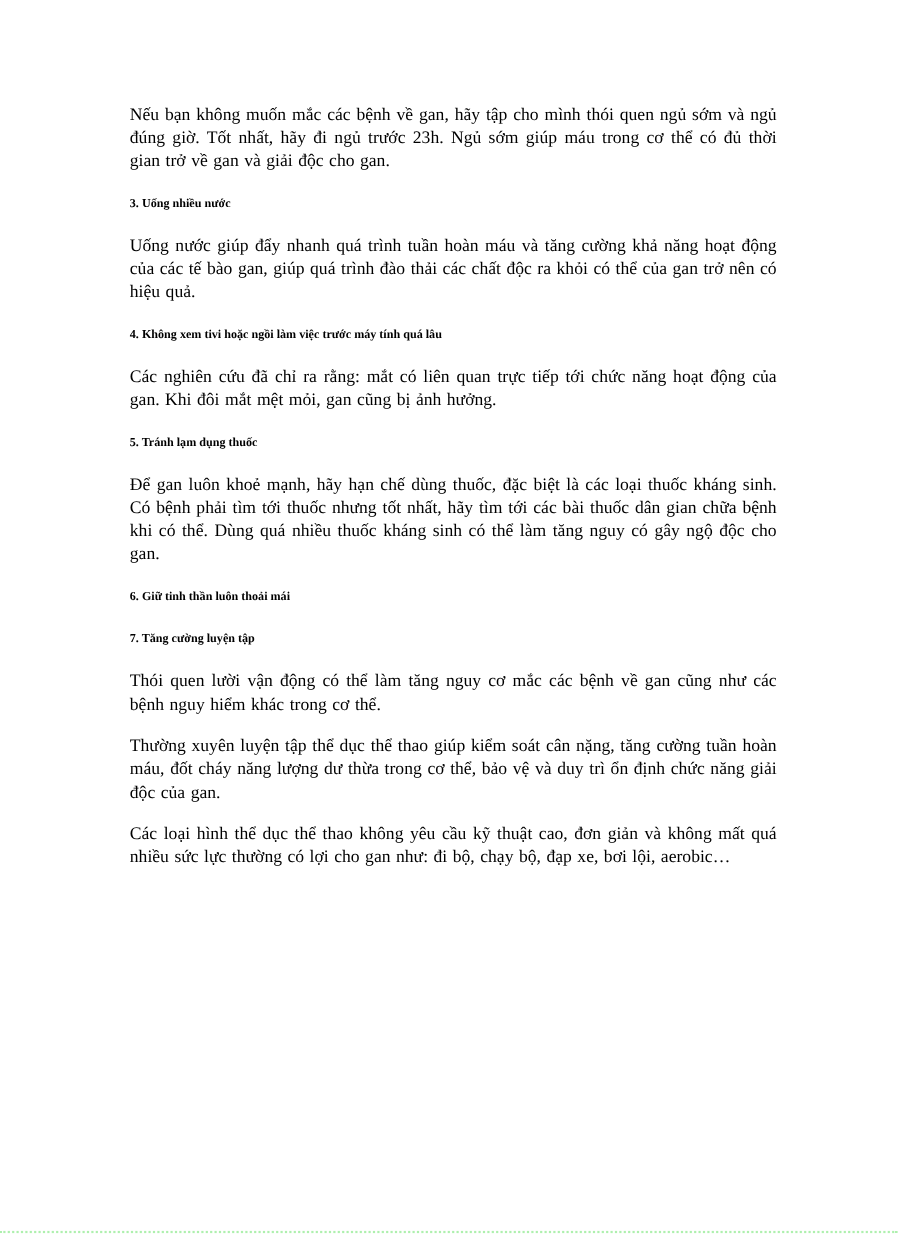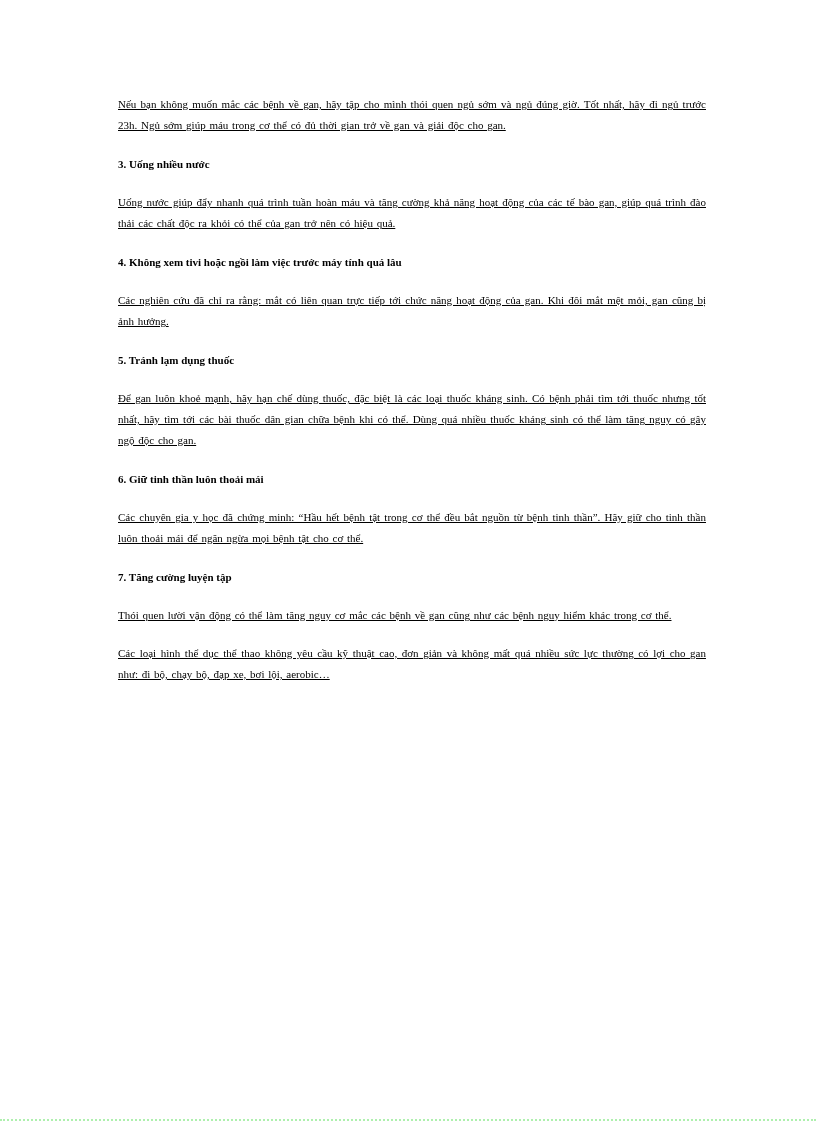--- a/index.html
+++ b/index.html
@@ -20,26 +20,25 @@
     position: absolute;
     top: 0;
     left: 0;
     width: 816px;
     height: 1123px;
     box-sizing: border-box;
     padding: 94px 110px 0 118px;
     background: #ffffff;
   }
   .para {
-    font-size: 11px;
+    font-size: 16px;
     line-height: 21px;
     text-align: justify;
     margin: 0 0 17px 0;
     word-spacing: 1px;
-    text-decoration: underline;
   }
   .heading {
     font-size: 11px;
     line-height: 22px;
     font-weight: bold;
     text-align: left;
     margin: 4px 0 17px 0;
   }
   .page-break-divider {
     position: absolute;
@@ -55,19 +54,19 @@
 
 <div class="page">
   <p class="para">Nếu bạn không muốn mắc các bệnh về gan, hãy tập cho mình thói quen ngủ sớm và ngủ đúng giờ. Tốt nhất, hãy đi ngủ trước 23h. Ngủ sớm giúp máu trong cơ thể có đủ thời gian trở về gan và giải độc cho gan.</p>
   <h2 class="heading">3. Uống nhiều nước</h2>
   <p class="para">Uống nước giúp đẩy nhanh quá trình tuần hoàn máu và tăng cường khả năng hoạt động của các tế bào gan, giúp quá trình đào thải các chất độc ra khỏi có thể của gan trở nên có hiệu quả.</p>
   <h2 class="heading">4. Không xem tivi hoặc ngồi làm việc trước máy tính quá lâu</h2>
   <p class="para">Các nghiên cứu đã chỉ ra rằng: mắt có liên quan trực tiếp tới chức năng hoạt động của gan. Khi đôi mắt mệt mỏi, gan cũng bị ảnh hưởng.</p>
   <h2 class="heading">5. Tránh lạm dụng thuốc</h2>
   <p class="para">Để gan luôn khoẻ mạnh, hãy hạn chế dùng thuốc, đặc biệt là các loại thuốc kháng sinh. Có bệnh phải tìm tới thuốc nhưng tốt nhất, hãy tìm tới các bài thuốc dân gian chữa bệnh khi có thể. Dùng quá nhiều thuốc kháng sinh có thể làm tăng nguy có gây ngộ độc cho gan.</p>
   <h2 class="heading">6. Giữ tinh thần luôn thoải mái</h2>
-  <p class="para">Các chuyên gia y học đã chứng minh: “Hầu hết bệnh tật trong cơ thể đều bắt nguồn từ bệnh tinh thần”. Hãy giữ cho tinh thần luôn thoải mái để ngăn ngừa mọi bệnh tật cho cơ thể.</p>
   <h2 class="heading">7. Tăng cường luyện tập</h2>
   <p class="para">Thói quen lười vận động có thể làm tăng nguy cơ mắc các bệnh về gan cũng như các bệnh nguy hiểm khác trong cơ thể.</p>
+  <p class="para">Thường xuyên luyện tập thể dục thể thao giúp kiểm soát cân nặng, tăng cường tuần hoàn máu, đốt cháy năng lượng dư thừa trong cơ thể, bảo vệ và duy trì ổn định chức năng giải độc của gan.</p>
   <p class="para">Các loại hình thể dục thể thao không yêu cầu kỹ thuật cao, đơn giản và không mất quá nhiều sức lực thường có lợi cho gan như: đi bộ, chạy bộ, đạp xe, bơi lội, aerobic…</p>
 </div>
 
 <div class="page-break-divider" style="border-bottom-color: rgb(174, 240, 174);"></div>
 
 </body></html>

